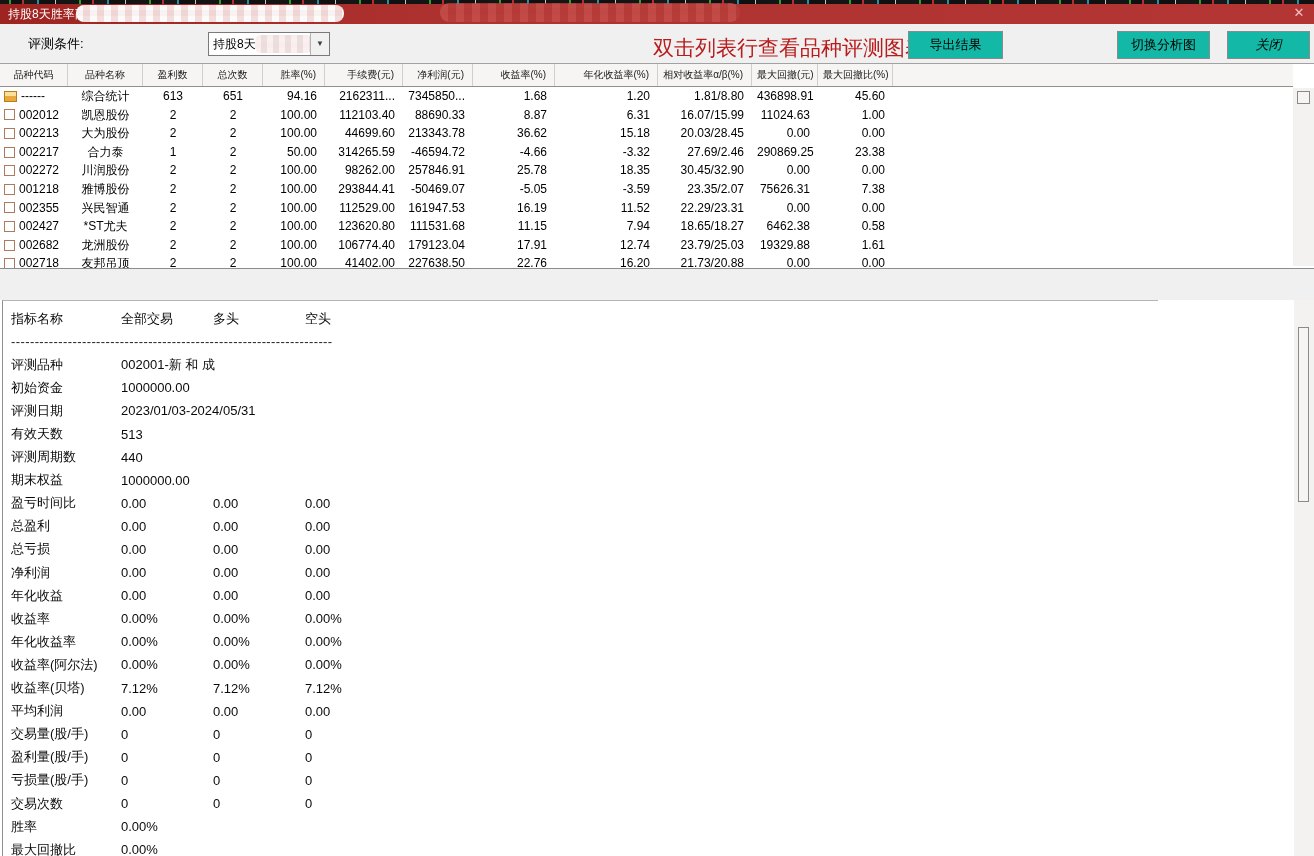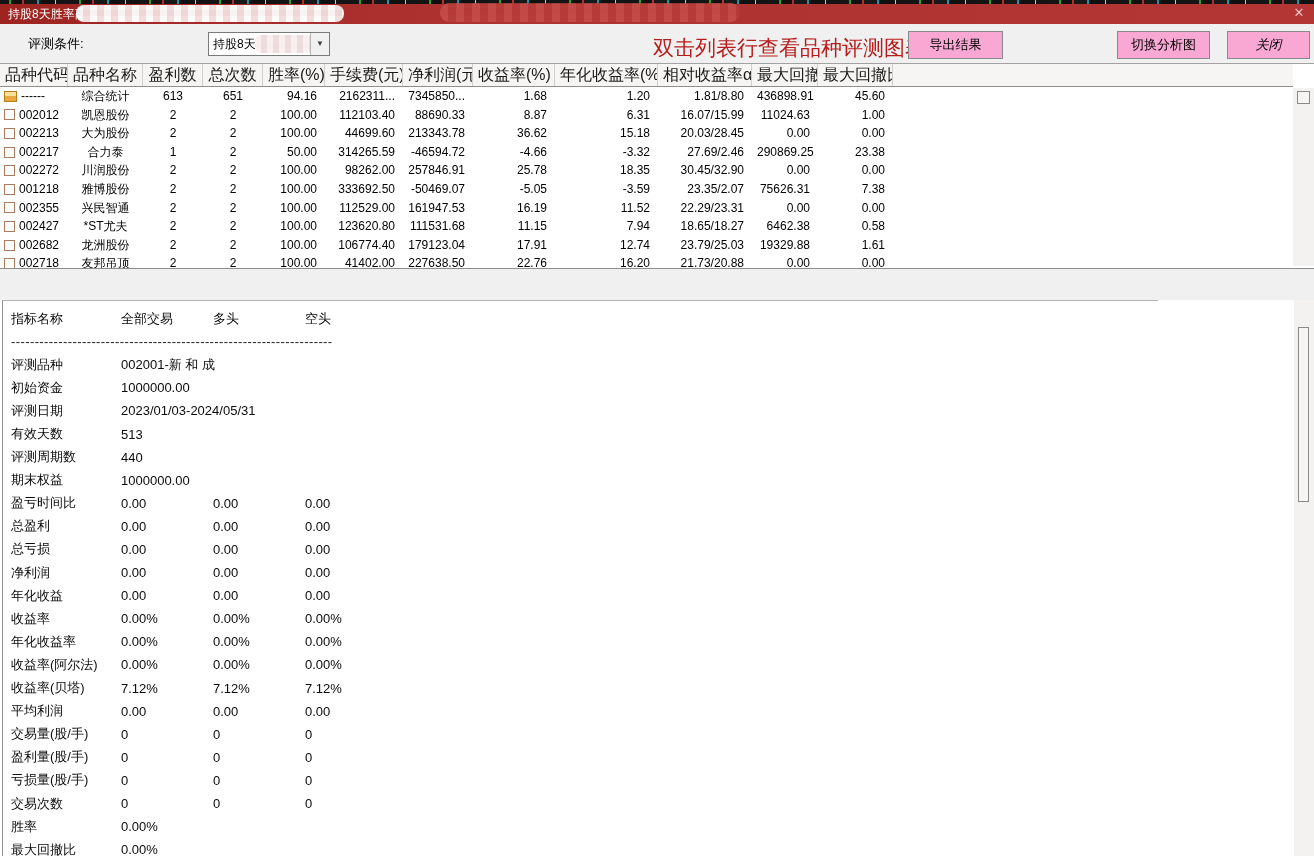--- a/index.html
+++ b/index.html
@@ -33,30 +33,30 @@
   .combo{position:absolute;left:208px;top:8px;width:122px;height:24px;background:#fff;
     border:1px solid #7a7a7a;}
   .combo-text{position:absolute;left:4px;top:3px;font-size:12px;white-space:nowrap;max-width:96px;overflow:hidden;}
   .combo-redact{position:absolute;left:46px;top:2px;width:58px;height:18px;border-radius:6px;
     background-image:
       repeating-linear-gradient(90deg,rgba(250,240,240,.9) 0 6px,rgba(236,220,220,.9) 6px 12px),
       repeating-linear-gradient(0deg,#f8f0f0 0 5px,#eddcdc 5px 10px);}
   .combo-arrow{position:absolute;right:0;top:0;width:19px;height:22px;background:#f1f1f1;
     border-left:1px solid #b5b5b5;font-size:8px;color:#404040;text-align:center;line-height:22px;}
   .hint{position:absolute;left:653px;top:10px;font-size:21px;color:#b91c1c;white-space:nowrap;}
-  .btn{position:absolute;height:28px;background:#f9a8d4;border:1px solid #8a8a8a;
+  .btn{position:absolute;height:28px;background:#14b8a6;border:1px solid #8a8a8a;
     font-family:inherit;font-size:13px;color:#000;padding:0;}
   .btn-export{left:908px;top:7px;width:95px;}
   .btn-switch{left:1117px;top:7px;width:93px;}
   .btn-close{left:1227px;top:7px;width:83px;font-style:italic;}
 
   
   .table{position:absolute;left:0;top:64px;width:1293px;height:204px;overflow:hidden;background:#fff;}
   .thead{display:flex;height:23px;background:#f6f5f3;border-bottom:1px solid #8f8f8f;}
-  .th{height:22px;line-height:22px;font-size:16px;color:#1a1a1a;border-right:1px solid #cfcfcf;
+  .th{height:22px;line-height:22px;font-size:10px;color:#1a1a1a;border-right:1px solid #cfcfcf;
     padding:0 5px;white-space:nowrap;overflow:hidden;}
   .tr{display:flex;height:18.6px;line-height:18.6px;font-size:12px;white-space:nowrap;}
   .td{overflow:hidden;padding:0 5px;}
   .td.ar,.th.ar{text-align:right;padding-right:8px;}
   .td.ac,.th.ac{text-align:center;}
   .td.al{display:flex;align-items:center;padding-left:4px;gap:4px;}
   .c0{width:68px}.c1{width:75px}.c2{width:60px}.c3{width:60px}.c4{width:62px}.c5{width:78px}
   .c6{width:70px}.c7{width:82px}.c8{width:103px}.c9{width:94px}.c10{width:66px}.c11{width:75px}
   .cfill{flex:1;border-right:none;}
   .chk{display:inline-block;width:11px;height:11px;background:#fff;border:1px solid #ad7a5e;flex:none;}
@@ -220,21 +220,21 @@
         </div>
         <div class="tr">
           <div class="td c0 al">
             <span class="chk"></span>
             <span>001218</span>
           </div>
           <div class="td c1 ac">雅博股份</div>
           <div class="td c2 ac">2</div>
           <div class="td c3 ac">2</div>
           <div class="td c4 ar">100.00</div>
-          <div class="td c5 ar">333692.50</div>
+          <div class="td c5 ar">293844.41</div>
           <div class="td c6 ar">-50469.07</div>
           <div class="td c7 ar">-5.05</div>
           <div class="td c8 ar">-3.59</div>
           <div class="td c9 ar">23.35/2.07</div>
           <div class="td c10 ar">75626.31</div>
           <div class="td c11 ar">7.38</div>
           <div class="td cfill"></div>
         </div>
         <div class="tr">
           <div class="td c0 al">

